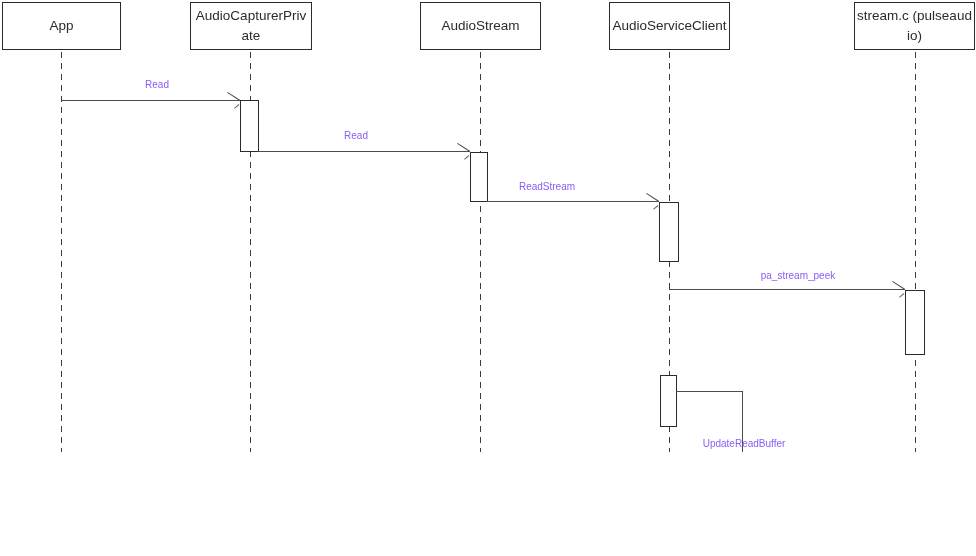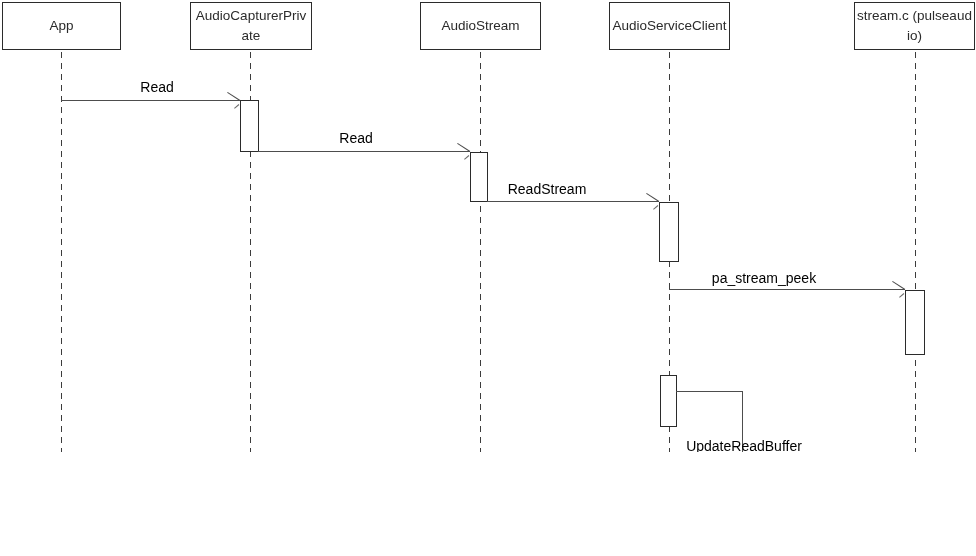--- a/index.html
+++ b/index.html
@@ -84,22 +84,22 @@
     position: absolute;
     width: 0;
     height: 0;
     border-top: 5px solid transparent;
     border-bottom: 5px solid transparent;
     border-right: 11px solid #2b2b2b;
     z-index: 4;
   }
   .msg-label {
     position: absolute;
-    font-size: 14px;
-    color: #000000;
+    font-size: 10px;
+    color: #8b5cf6;
     white-space: nowrap;
     transform: translateX(-50%);
     z-index: 4;
     background: transparent;
   }
 </style>
 </head>
 <body>
 
 <div id="canvas">
@@ -144,21 +144,21 @@
   <div class="msg-label" style="left:356px;top:130px;">Read</div>
 
   <div class="msg-line" style="left:487px;top:201px;width:172px;"></div>
   <div class="barb-upper" style="left:644px;top:201px;"></div>
   <div class="barb-lower" style="left:652px;top:205px;"></div>
   <div class="msg-label" style="left:547px;top:181px;">ReadStream</div>
 
   <div class="msg-line" style="left:669px;top:289px;width:236px;"></div>
   <div class="barb-upper" style="left:890px;top:289px;"></div>
   <div class="barb-lower" style="left:898px;top:293px;"></div>
-  <div class="msg-label" style="left:764px;top:270px;">pa_stream_peek</div>
+  <div class="msg-label" style="left:798px;top:270px;">pa_stream_peek</div>
 
   <div class="msg-line" style="left:676px;top:391px;width:67px;"></div>
   <div class="msg-line-v" style="left:742px;top:391px;height:107px;"></div>
   <div class="msg-line" style="left:689px;top:497px;width:54px;"></div>
   <div class="filled-arrow-left" style="left:679px;top:492px;"></div>
-  <div class="msg-label" style="left:744px;top:438px;text-decoration:underline;">UpdateReadBuffer</div>
+  <div class="msg-label" style="left:744px;top:438px;">UpdateReadBuffer</div>
 
 </div>
 
 </body></html>

